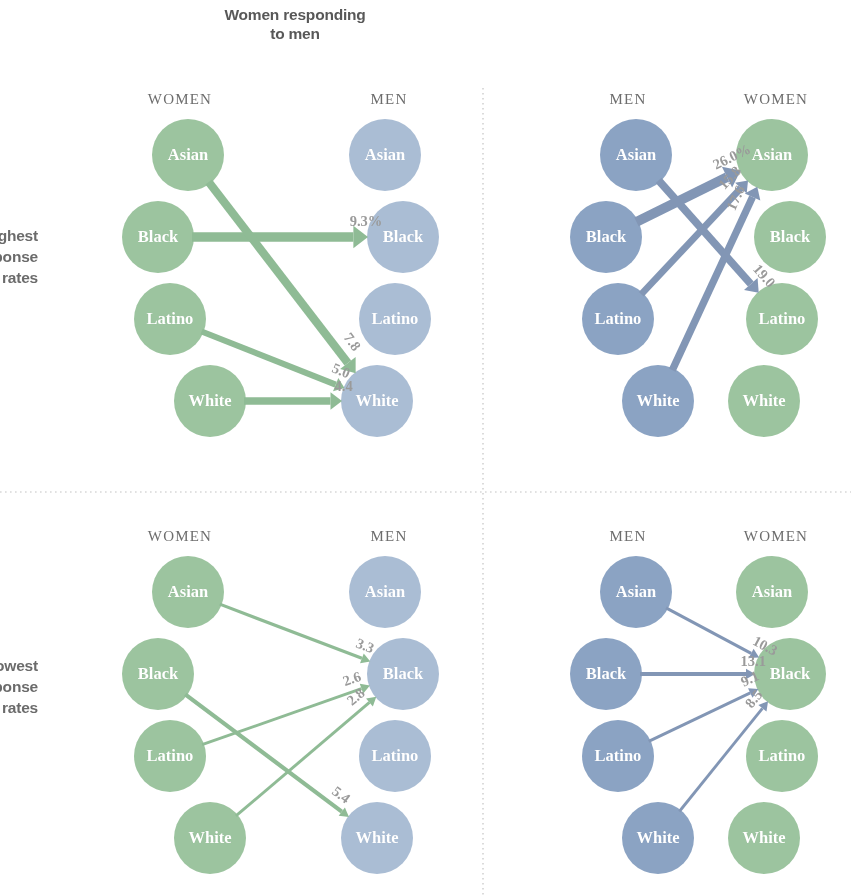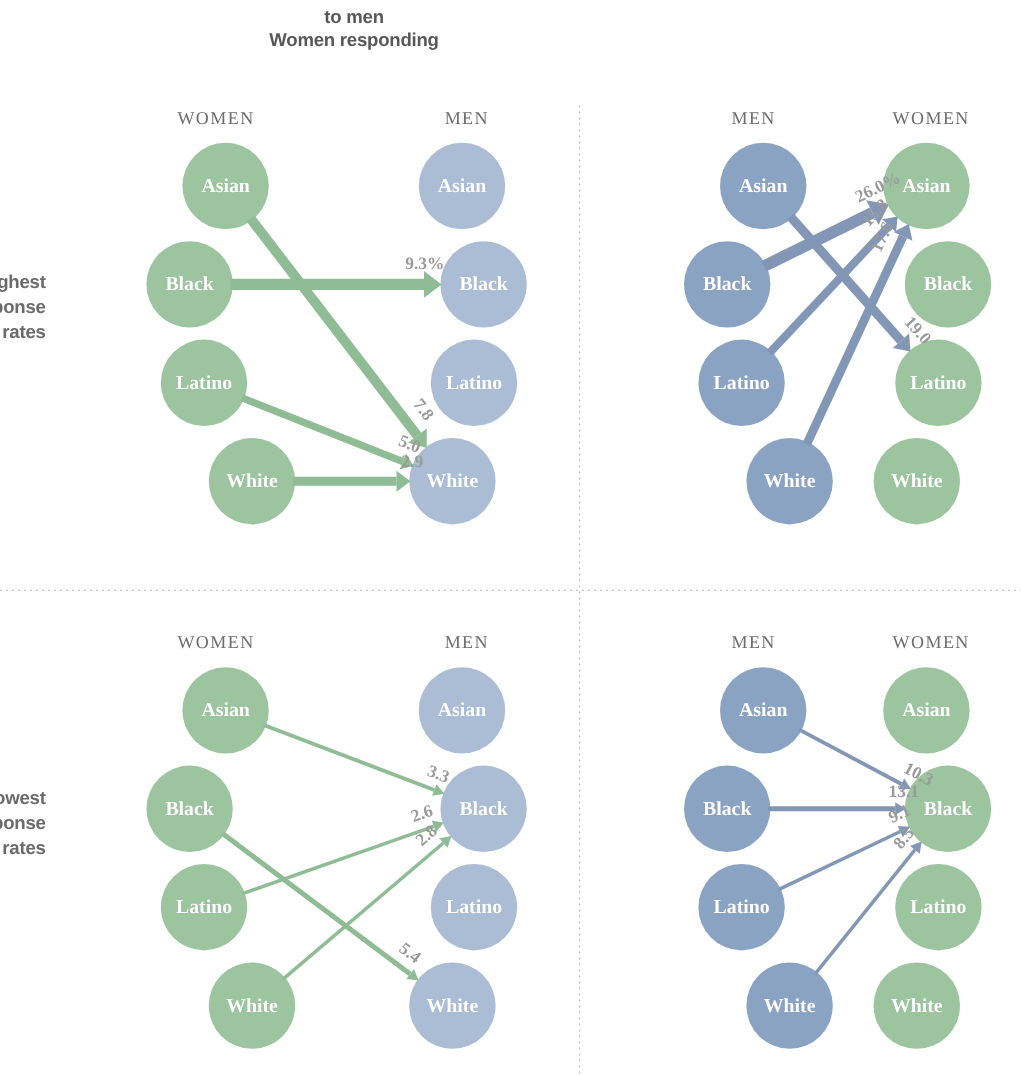--- a/index.html
+++ b/index.html
@@ -71,22 +71,22 @@
   }
 
   svg.layer{position:absolute;left:0;top:0;width:851px;height:896px;}
 </style>
 </head>
 <body>
 
 <div id="root">
 
   <div class="panel-title" id="title-left">
+    <div>Women responding</div>
     <div>to men</div>
-    <div>Women responding</div>
   </div>
 
   <div class="panel-title" id="title-right">
   </div>
 
   <div class="row-label" id="rowlab-top">
     <div>Highest</div>
     <div>response</div>
     <div>rates</div>
   </div>
@@ -203,23 +203,23 @@
       <div class="col-header" style="left: 568px; top: 528px;">MEN</div>
       <div class="node-label" style="left: 576px; top: 582px;">Asian</div>
       <div class="node-label" style="left: 546px; top: 664px;">Black</div>
       <div class="node-label" style="left: 558px; top: 746px;">Latino</div>
       <div class="node-label" style="left: 598px; top: 828px;">White</div>
       <div class="col-header" style="left: 716px; top: 528px;">WOMEN</div>
       <div class="node-label" style="left: 712px; top: 582px;">Asian</div>
       <div class="node-label" style="left: 730px; top: 664px;">Black</div>
       <div class="node-label" style="left: 722px; top: 746px;">Latino</div>
       <div class="node-label" style="left: 704px; top: 828px;">White</div>
-      <div class="edge-label" style="left: 354px; top: 220.8px; transform: translate(-50%, -50%) rotate(0deg);">9.3%</div>
+      <div class="edge-label" style="left: 366px; top: 220.8px; transform: translate(-50%, -50%) rotate(0deg);">9.3%</div>
       <div class="edge-label" style="left: 351.536px; top: 342.322px; transform: translate(-50%, -50%) rotate(52.47deg);">7.8</div>
-      <div class="edge-label" style="left: 343.6px; top: 385.916px; transform: translate(-50%, -50%) rotate(0deg);">2.9</div>
+      <div class="edge-label" style="left: 343.6px; top: 385.916px; transform: translate(-50%, -50%) rotate(0deg);">4.4</div>
       <div class="edge-label" style="left: 340.887px; top: 371.254px; transform: translate(-50%, -50%) rotate(21.61deg);">5.0</div>
       <div class="edge-label" style="left: 731.541px; top: 156.705px; transform: translate(-50%, -50%) rotate(-26.29deg);">26.0%</div>
       <div class="edge-label" style="left: 764.179px; top: 276.07px; transform: translate(-50%, -50%) rotate(48.32deg);">19.0</div>
       <div class="edge-label" style="left: 735.587px; top: 197.891px; transform: translate(-50%, -50%) rotate(-65.14deg);">17.6</div>
       <div class="edge-label" style="left: 730.479px; top: 177.733px; transform: translate(-50%, -50%) rotate(-46.8deg);">15.8</div>
       <div class="edge-label" style="left: 341.176px; top: 794.55px; transform: translate(-50%, -50%) rotate(36.83deg);">5.4</div>
       <div class="edge-label" style="left: 364.544px; top: 645.686px; transform: translate(-50%, -50%) rotate(20.88deg);">3.3</div>
       <div class="edge-label" style="left: 356.229px; top: 697.184px; transform: translate(-50%, -50%) rotate(-40.36deg);">2.8</div>
       <div class="edge-label" style="left: 352.228px; top: 678.546px; transform: translate(-50%, -50%) rotate(-19.39deg);">2.6</div>
       <div class="edge-label" style="left: 753.2px; top: 660.697px; transform: translate(-50%, -50%) rotate(0deg);">13.1</div>

